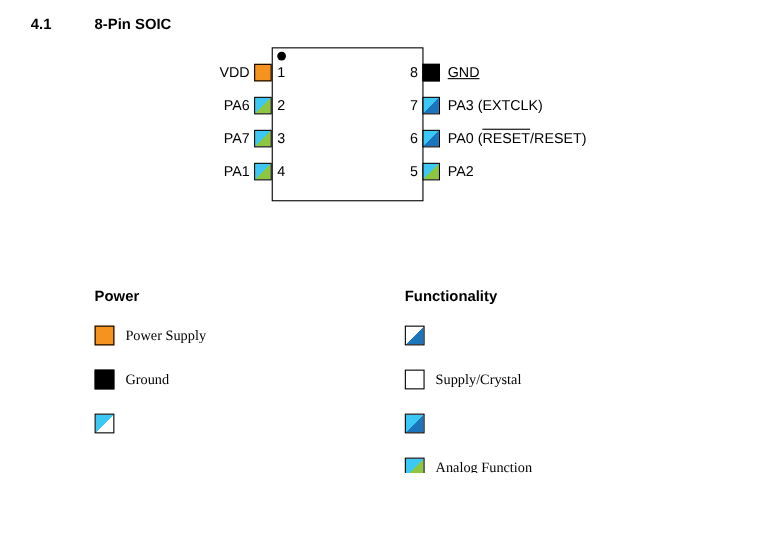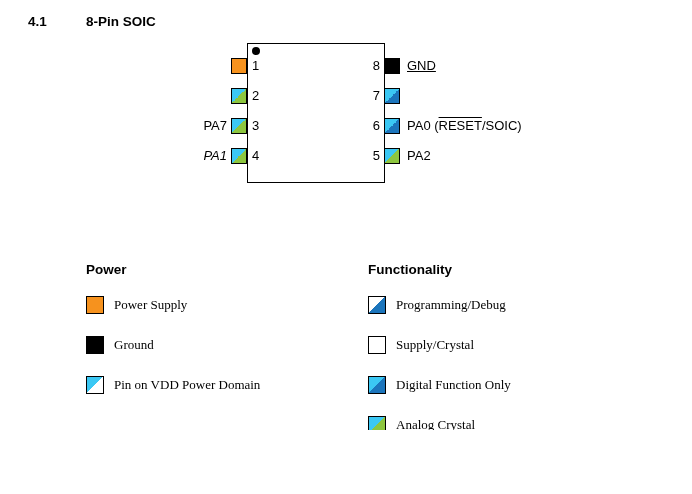--- a/index.html
+++ b/index.html
@@ -34,67 +34,67 @@
 <body>
 
 <div id="stage">
 
   <div class="heading" style="left:28px;">4.1</div>
   <div class="heading" style="left:86px;">8-Pin SOIC</div>
 
   <div class="chip-body"></div>
   <div class="dot"></div>
 
+  <div class="lbl" style="left:100px; top:58px; width:127px; text-align:right;">VDD</div>
   <div class="psq f-orange" style="left:231px; top:58px;"></div>
   <div class="lbl" style="left:252px; top:58px;">1</div>
 
+  <div class="lbl" style="left:100px; top:88px; width:127px; text-align:right;">PA6</div>
   <div class="psq s-cyan-green" style="left:231px; top:88px;"></div>
   <div class="lbl" style="left:252px; top:88px;">2</div>
 
   <div class="lbl" style="left:100px; top:118px; width:127px; text-align:right;">PA7</div>
   <div class="psq s-cyan-green" style="left:231px; top:118px;"></div>
   <div class="lbl" style="left:252px; top:118px;">3</div>
 
-  <div class="lbl" style="left:100px; top:148px; width:127px; text-align:right;font-style:italic;">PA1</div>
+  <div class="lbl" style="left:100px; top:148px; width:127px; text-align:right;">PA1</div>
   <div class="psq s-cyan-green" style="left:231px; top:148px;"></div>
   <div class="lbl" style="left:252px; top:148px;">4</div>
 
   <div class="lbl" style="left:356px; top:58px; width:24px; text-align:right;">8</div>
   <div class="psq f-black" style="left:384px; top:58px;"></div>
   <div class="lbl" style="left:407px; top:58px;text-decoration:underline;">GND</div>
 
   <div class="lbl" style="left:356px; top:88px; width:24px; text-align:right;">7</div>
   <div class="psq s-cyan-blue" style="left:384px; top:88px;"></div>
+  <div class="lbl" style="left:407px; top:88px;">PA3 (EXTCLK)</div>
 
   <div class="lbl" style="left:356px; top:118px; width:24px; text-align:right;">6</div>
   <div class="psq s-cyan-blue" style="left:384px; top:118px;"></div>
-  <div class="lbl" style="left:407px; top:118px;"><span>PA0 (</span><span class="ovl">RESET</span><span>/SOIC)</span></div>
+  <div class="lbl" style="left:407px; top:118px;"><span>PA0 (</span><span class="ovl">RESET</span><span>/RESET)</span></div>
 
   <div class="lbl" style="left:356px; top:148px; width:24px; text-align:right;">5</div>
   <div class="psq s-cyan-green" style="left:384px; top:148px;"></div>
   <div class="lbl" style="left:407px; top:148px;">PA2</div>
 
   <div class="leg-title" style="left:86px;">Power</div>
 
   <div class="sw f-orange" style="left:86px; top:296px;"></div>
   <div class="leg-lbl" style="left:114px; top:296px;">Power Supply</div>
 
   <div class="sw f-black" style="left:86px; top:336px;"></div>
   <div class="leg-lbl" style="left:114px; top:336px;text-align:center;">Ground</div>
 
   <div class="sw s-cyan-white" style="left:86px; top:376px;"></div>
-  <div class="leg-lbl" style="left:114px; top:376px;">Pin on VDD Power Domain</div>
 
   <div class="leg-title" style="left:368px;">Functionality</div>
 
   <div class="sw s-white-blue" style="left:368px; top:296px;"></div>
-  <div class="leg-lbl" style="left:396px; top:296px;">Programming/Debug</div>
 
   <div class="sw f-white" style="left:368px; top:336px;"></div>
   <div class="leg-lbl" style="left:396px; top:336px;">Supply/Crystal</div>
 
   <div class="sw s-cyan-blue" style="left:368px; top:376px;"></div>
-  <div class="leg-lbl" style="left:396px; top:376px;">Digital Function Only</div>
 
   <div class="sw s-cyan-green" style="left:368px; top:416px;"></div>
-  <div class="leg-lbl" style="left:396px; top:416px;">Analog Crystal</div>
+  <div class="leg-lbl" style="left:396px; top:416px;">Analog Function</div>
 
 </div>
 
 </body></html>

